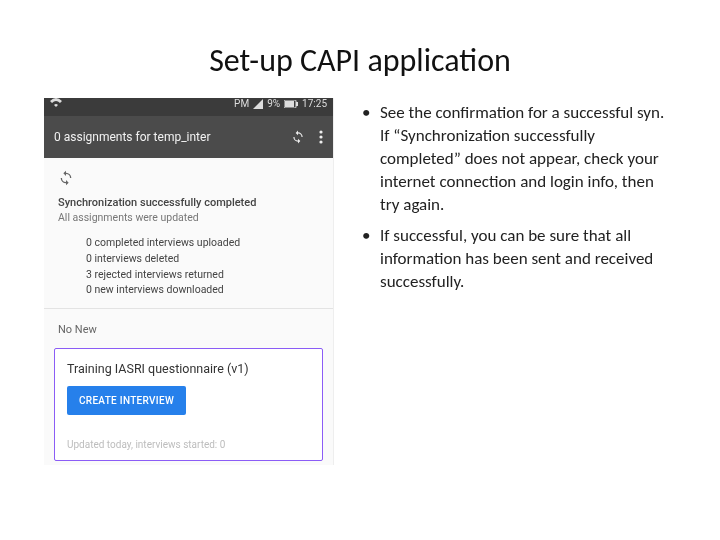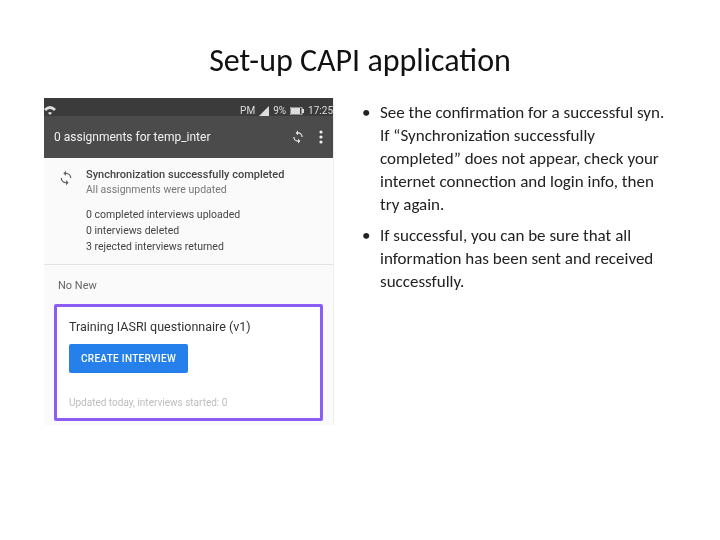--- a/index.html
+++ b/index.html
@@ -30,62 +30,63 @@
     flex: 0 0 auto;
     font-family: Roboto, Arial, sans-serif;
     border-right: 1px solid #eee;
   }
   .statusbar {
     height: 18px;
     background: #3b3b3b;
     color: #ddd;
     font-size: 10px;
     display: flex;
-    align-items: flex-end;
+    align-items: flex-start;
     justify-content: space-between;
-    padding: 0 0;
+    padding: 0 6px;
   }
   .statusbar .left, .statusbar .right { display: flex; align-items: center; gap: 4px; }
   .appbar {
     height: 42px;
     background: #4b4b4b;
     color: #f2f2f2;
     font-size: 12px;
     display: flex;
     align-items: center;
     justify-content: space-between;
     padding: 0 10px;
   }
   .appbar .icons { display: flex; gap: 14px; align-items: center; }
   .sync-banner {
     display: flex;
     gap: 10px;
     padding: 10px 14px 8px 14px;
     align-items:flex-start;
+    flex-direction:column;
   }
   .sync-banner .syncicon { width:18px; flex:0 0 auto; color:#555; padding-top:2px;}
   .sync-banner .lines { font-size:11px; color:#444; line-height:1.35;}
   .sync-banner .lines .l1 { font-weight:500; }
   .sync-banner .lines .l2 { color:#777; font-size:10.5px;}
   .stats {
     padding: 2px 14px 10px 42px;
     font-size:10.5px;
     color:#444;
     line-height:1.5;
   }
   .divider { height:1px; background:#e3e3e3; }
   .nonew {
     font-size:11px;
     color:#666;
     padding: 14px 14px 8px 14px;
   }
   .card {
     background:#fff;
     margin: 4px 10px;
-    border:3px solid #8b5cf6;
+    border:1px solid #8b5cf6;
     border-radius:2px;
     padding:12px 12px 10px 12px;
   }
   .card .ctitle {
     font-size:12.5px;
     color:#333;
     margin-bottom:10px;
   }
   .card .btn {
     display:inline-block;
@@ -183,20 +184,21 @@
       <div class="lines">
         <div class="l1">Synchronization successfully completed</div>
         <div class="l2">All assignments were updated</div>
       </div>
     </div>
 
     <div class="stats">
       <div>0 completed interviews uploaded</div>
       <div>0 interviews deleted</div>
       <div>3 rejected interviews returned</div>
+      <div>0 new interviews downloaded</div>
     </div>
 
     <div class="divider"></div>
 
     <div class="nonew">No New</div>
 
     <div class="card">
       <div class="ctitle">Training IASRI questionnaire (v1)</div>
       <div class="btn">CREATE INTERVIEW</div>
       <div class="meta">Updated today, interviews started: 0</div>

